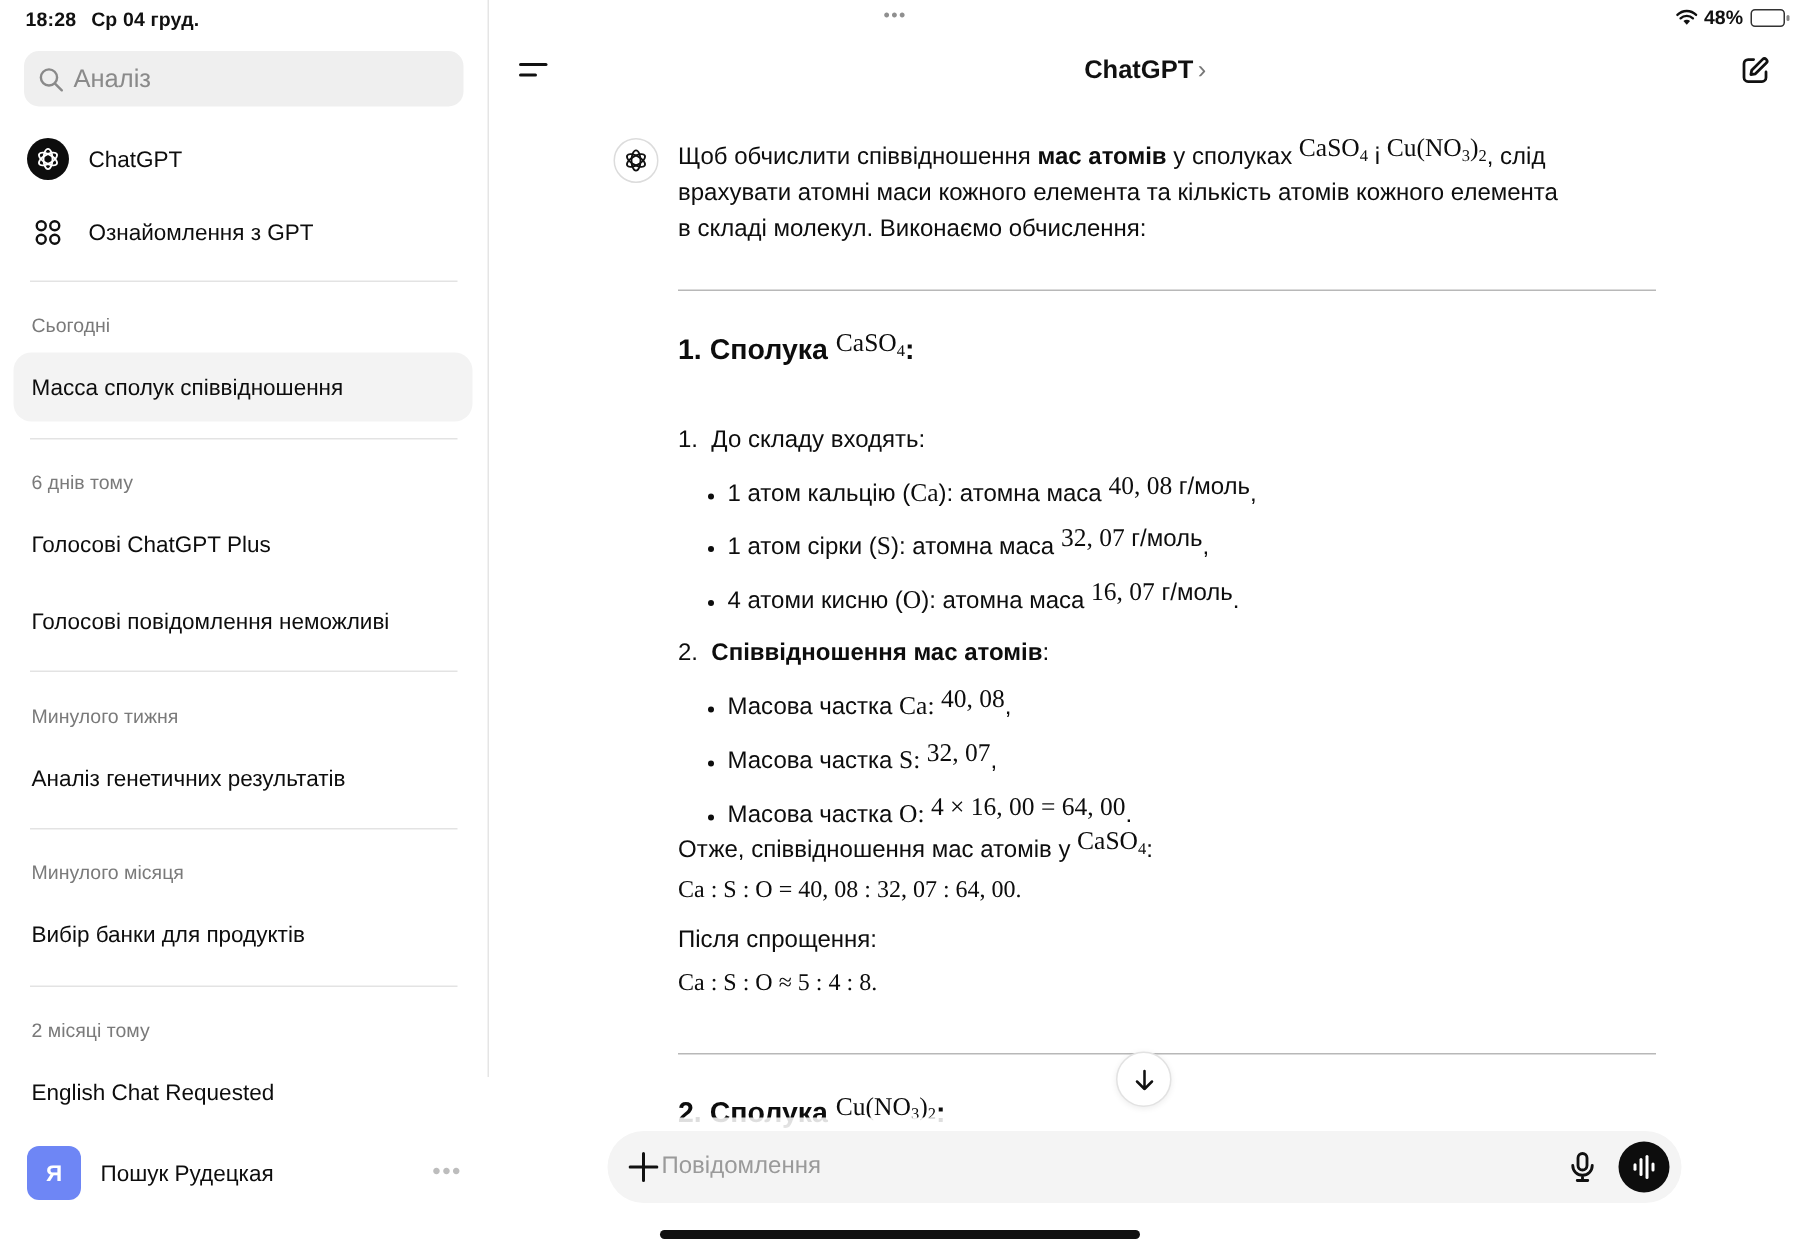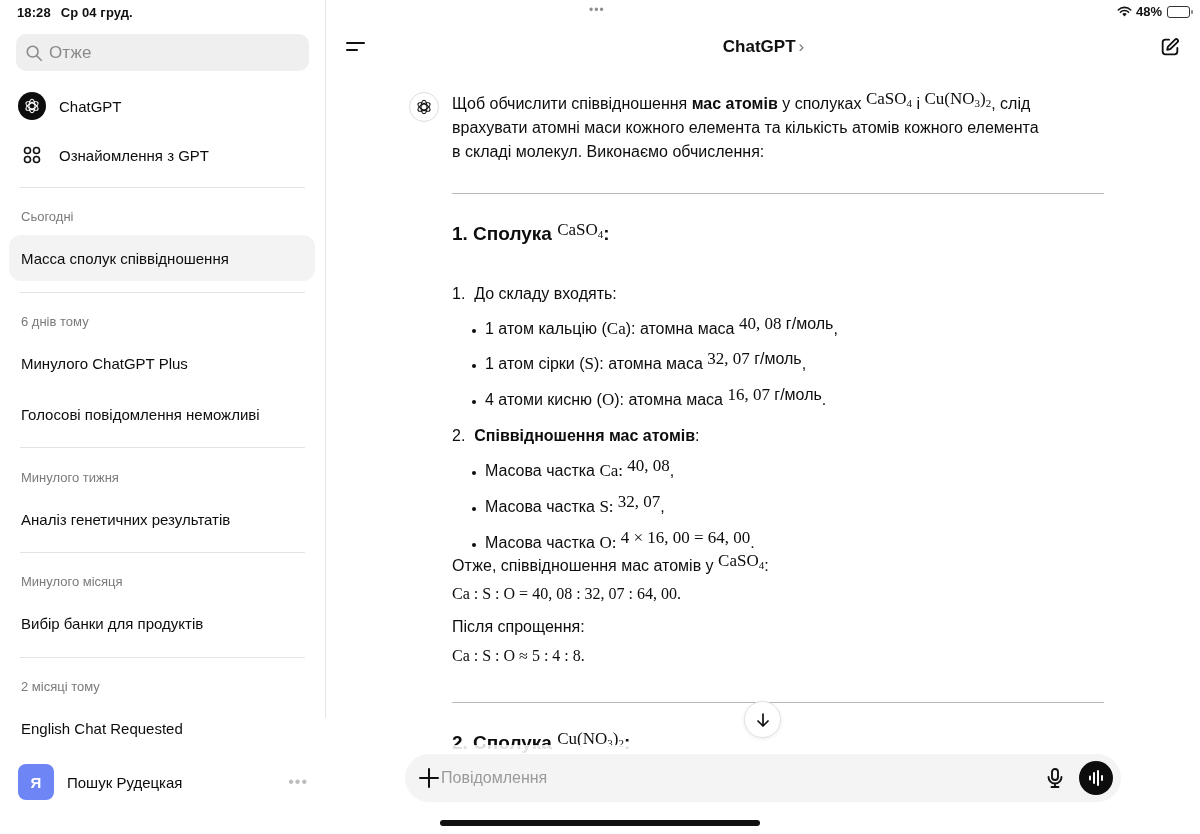--- a/index.html
+++ b/index.html
@@ -67,21 +67,21 @@
 <aside class="sidebar">
   <div class="status-left">
     <span>18:28</span><span>Ср 04 груд.</span>
   </div>
 
   <div class="search">
     <svg viewBox="0 0 20 20">
         <circle cx="8.5" cy="8.5" r="6" fill="none" stroke="#8a8a8a" stroke-width="1.8"></circle>
         <line x1="13" y1="13" x2="18" y2="18" stroke="#8a8a8a" stroke-width="1.8" stroke-linecap="round"></line>
       </svg>
-    <span class="ph">Отже</span>
+    <span class="ph">Аналіз</span>
   </div>
 
   <div class="nav-item" style="top:92px;">
     <span class="ic">
         <span class="logo-circle">
       <svg width="18" height="18" viewBox="0 0 24 24">
             <g fill="none" stroke="#fff" stroke-width="1.6">
               <ellipse cx="12" cy="12" rx="4" ry="9"></ellipse>
               <ellipse cx="12" cy="12" rx="4" ry="9" transform="rotate(60 12 12)"></ellipse>
               <ellipse cx="12" cy="12" rx="4" ry="9" transform="rotate(120 12 12)"></ellipse>
@@ -108,21 +108,21 @@
 
   <div class="divider" style="top:187px;"></div>
   <div class="section-label" style="top:209px;">Сьогодні</div>
   <div class="chat-item active" style="top:235px;">
       <span>Масса сполук співвідношення</span>
     </div>
 
   <div class="divider" style="top:292px;"></div>
   <div class="section-label" style="top:314px;">6 днів тому</div>
   <div class="chat-item" style="top:340px;">
-      <span>Минулого ChatGPT Plus</span>
+      <span>Голосові ChatGPT Plus</span>
     </div>
   <div class="chat-item" style="top:391px;">
       <span>Голосові повідомлення неможливі</span>
     </div>
 
   <div class="divider" style="top:447px;"></div>
   <div class="section-label" style="top:470px;">Минулого тижня</div>
   <div class="chat-item" style="top:496px;">
       <span>Аналіз генетичних результатів</span>
     </div>

